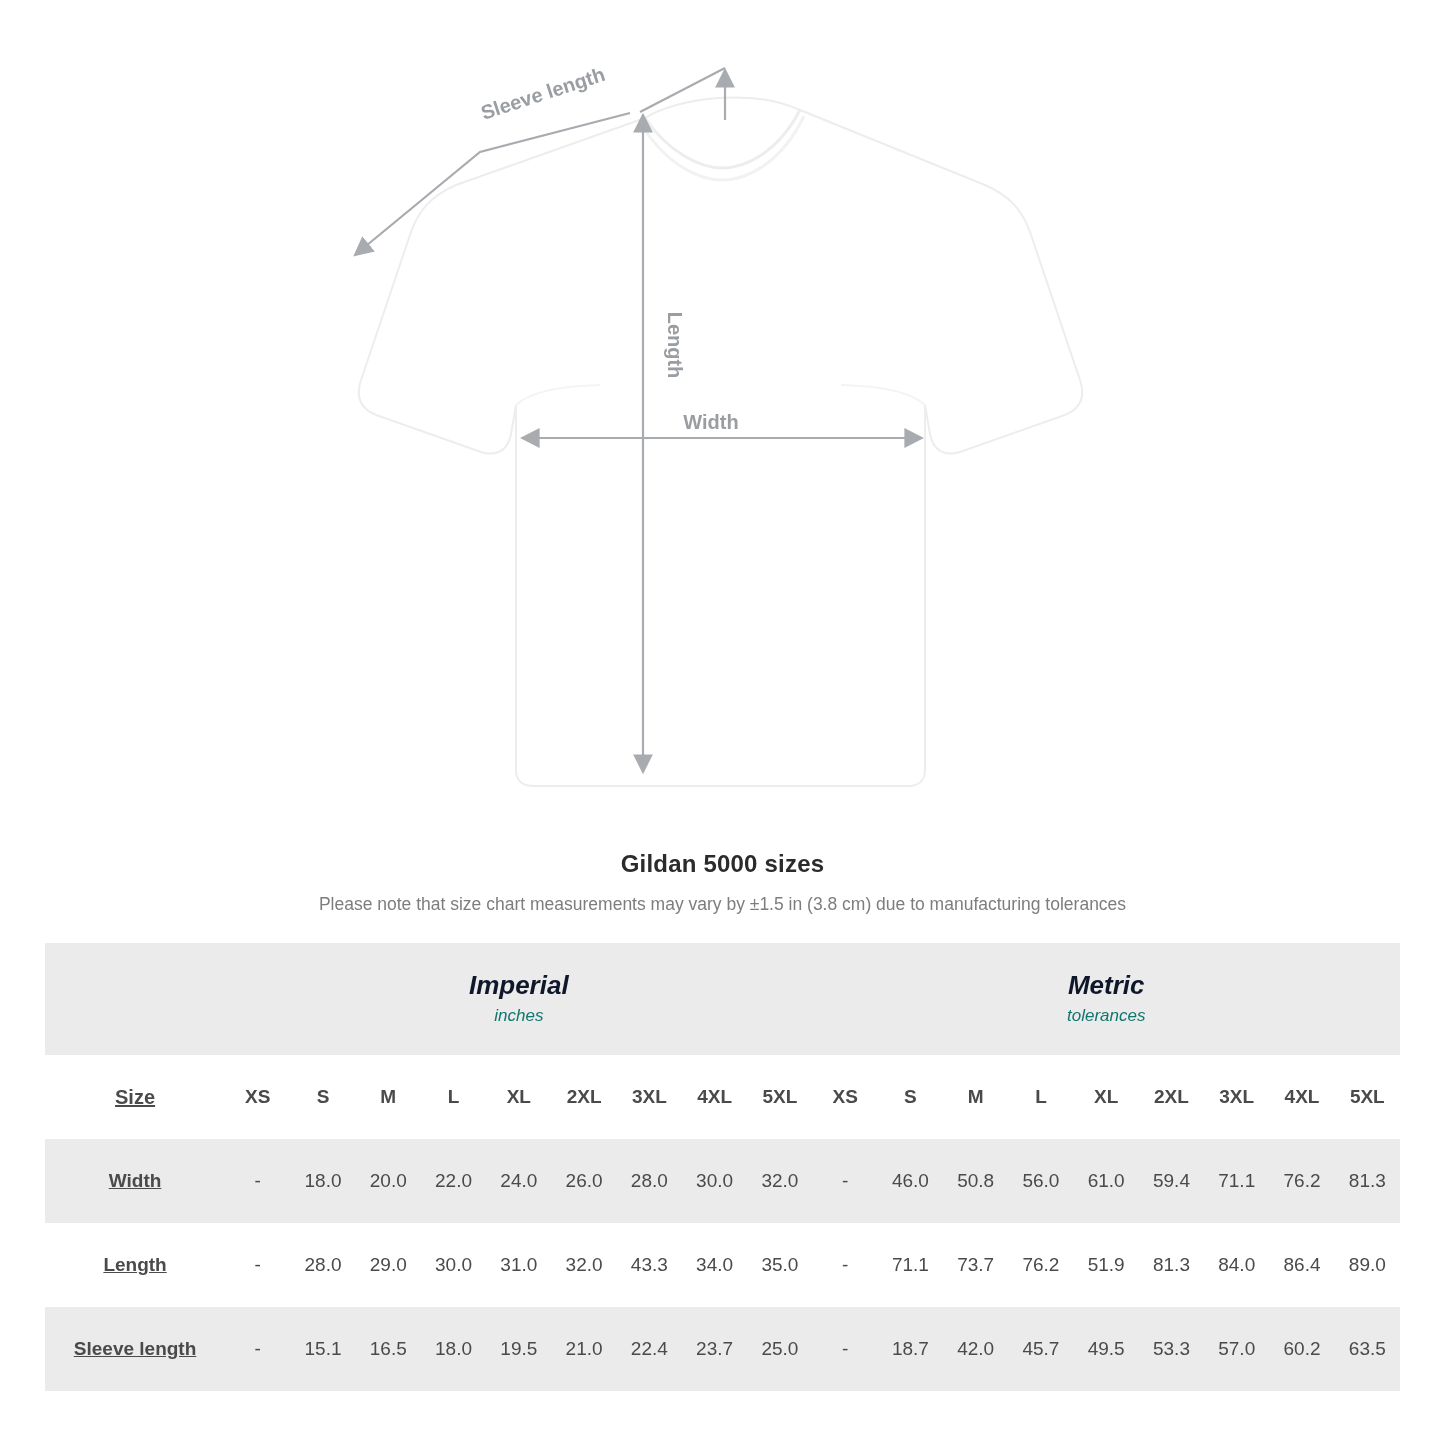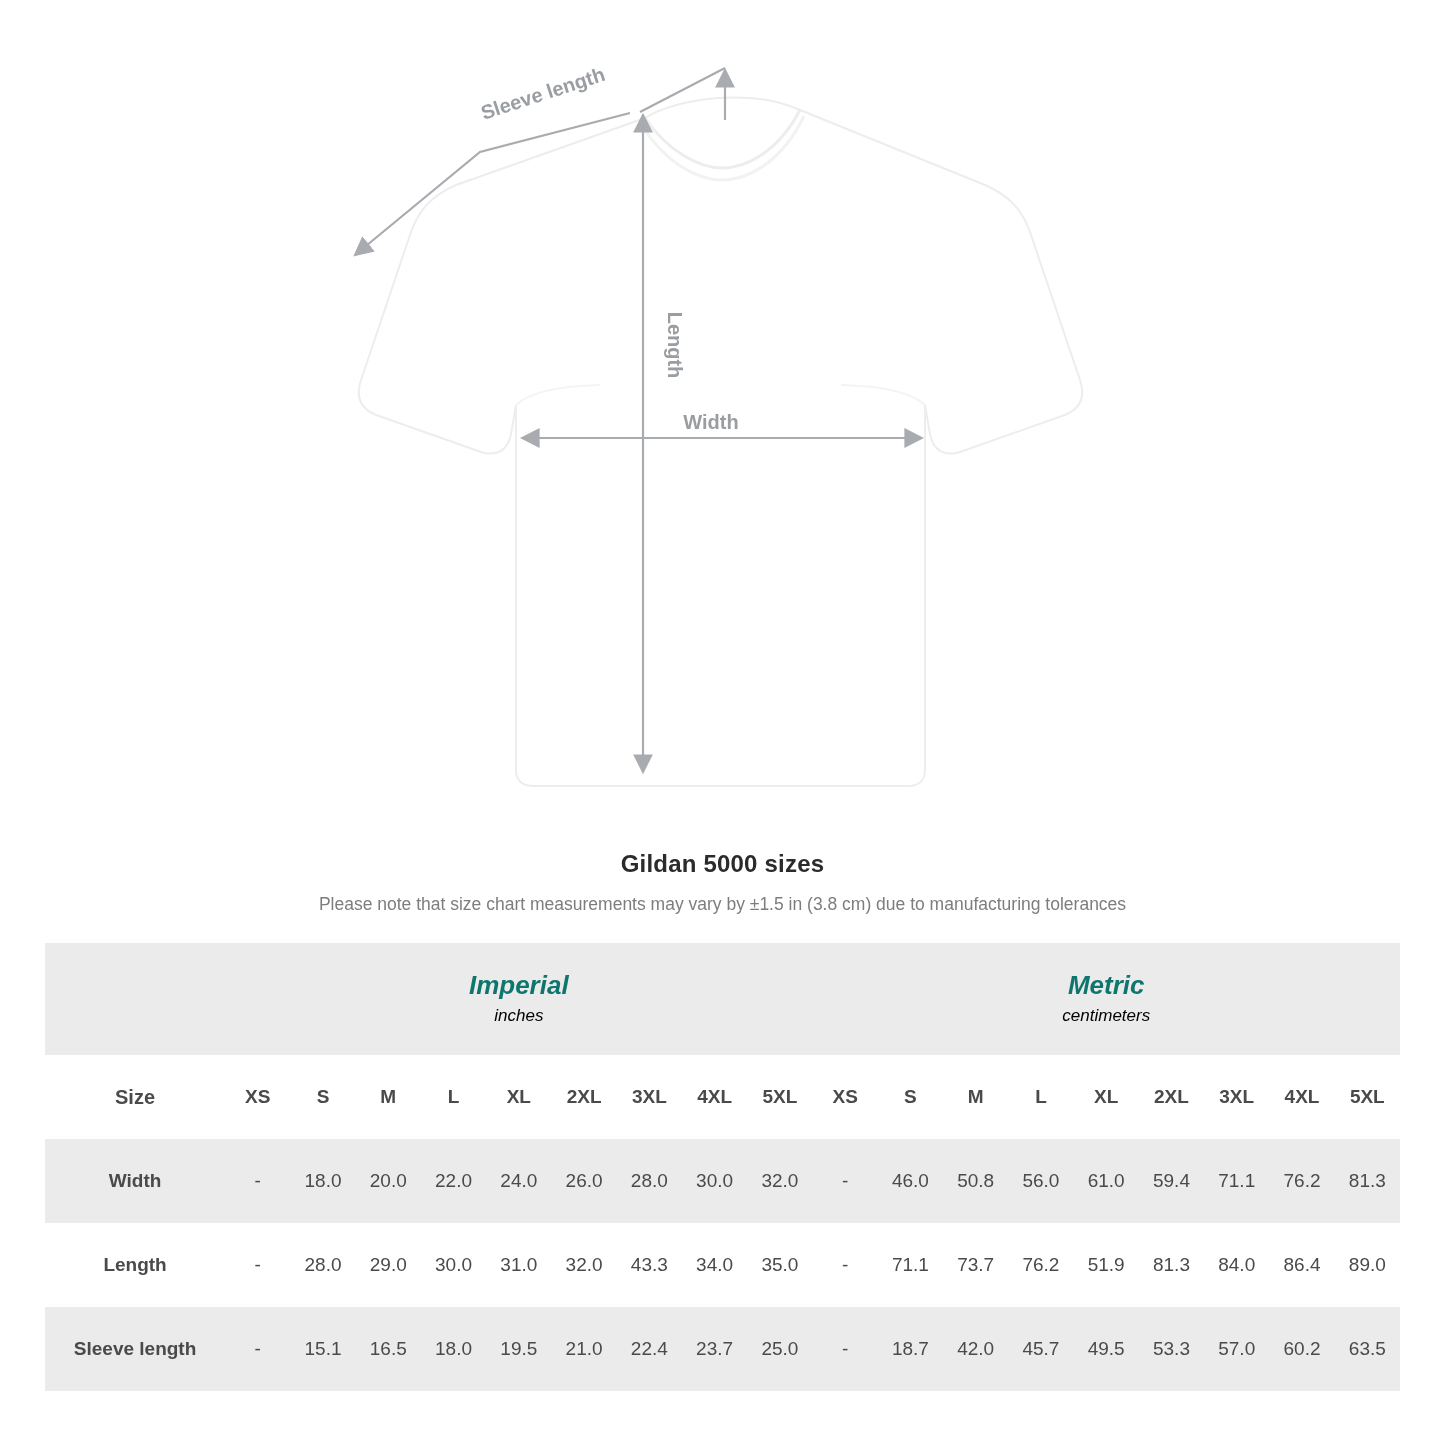--- a/index.html
+++ b/index.html
@@ -67,27 +67,27 @@
     padding: 0;
   }
   .unitrow td {
     height: 112px;
     background: #ebebeb;
   }
   .unit-name {
     font-size: 26px;
     font-style: italic;
     font-weight: bold;
-    color: #0f766e;
+    color: #0f172a;
     line-height: 1.25;
   }
   .unit-sub {
     font-size: 17px;
     font-style: italic;
-    color: #000000;
+    color: #0f766e;
     line-height: 1.6;
   }
   .headrow td {
     height: 84px;
     background: #ffffff;
     font-weight: bold;
     font-size: 19.5px;
     color: #3a3a3a;
   }
   .headrow td.rowlabelcell {
@@ -97,20 +97,21 @@
     height: 84px;
     font-size: 20px;
     color: #3f3f3f;
   }
   .datarow.odd td { background: #ebebeb; }
   .datarow.even td { background: #ffffff; }
   .rowlabelcell {
     font-weight: bold;
     font-size: 20px;
     color: #3a3a3a;
+    text-decoration: underline;
   }
 </style>
 </head>
 <body>
 
 <div class="page">
 
   <div class="illustration">
     <svg width="1445" height="820" viewBox="0 0 1445 820" xmlns="http://www.w3.org/2000/svg">
       <defs>
@@ -204,21 +205,21 @@
 
       <tbody>
           <tr class="unitrow">
         <td></td>
         <td colspan="9">
           <div class="unit-name">Imperial</div>
           <div class="unit-sub">inches</div>
         </td>
         <td colspan="9">
           <div class="unit-name">Metric</div>
-          <div class="unit-sub">centimeters</div>
+          <div class="unit-sub">tolerances</div>
         </td>
       </tr>
 
       <tr class="headrow">
         <td class="rowlabelcell">Size</td>
         <td>XS</td>
         <td>S</td>
         <td>M</td>
         <td>L</td>
         <td>XL</td>

